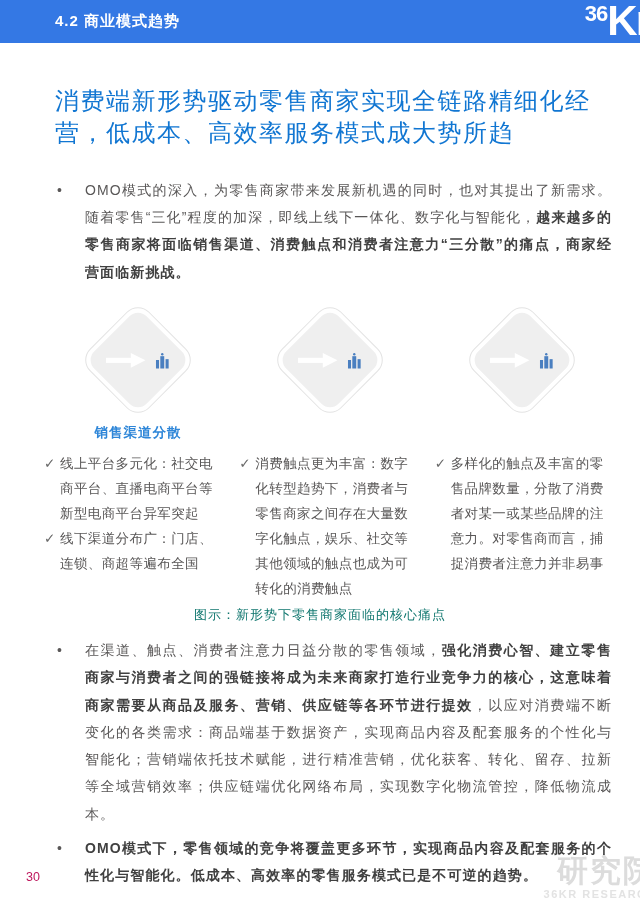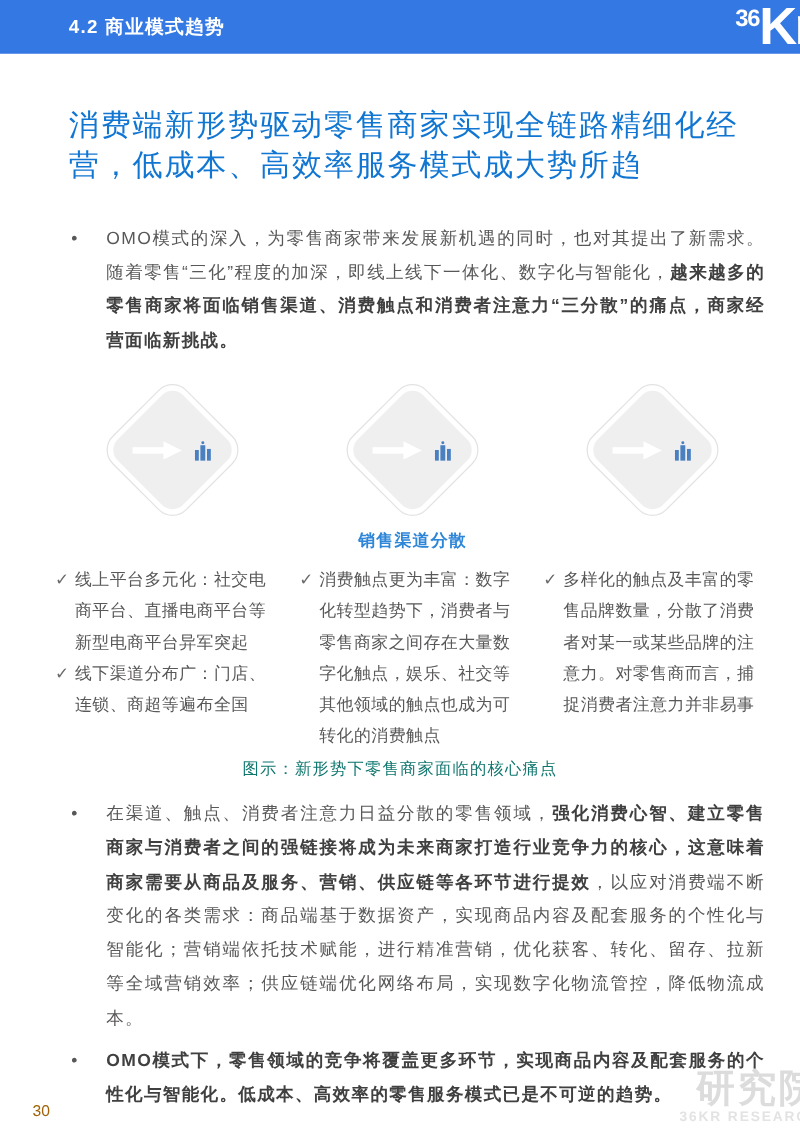--- a/index.html
+++ b/index.html
@@ -20,21 +20,21 @@
   }
   .header-section {
     color: #ffffff; font-weight: bold; font-size: 15px;
     margin-left: 55px; letter-spacing: 1px;
   }
   .logo {
     position: absolute; right: -10px; top: 0px;
     color: #ffffff; font-weight: 800; white-space: nowrap;
     line-height: 1; z-index: 5;
   }
-  .logo .logo-36 { font-size: 19px; vertical-align: 14px; letter-spacing: -1px; }
+  .logo .logo-36 { font-size: 22px; vertical-align: 14px; letter-spacing: -1px; }
   .logo .logo-kr { font-size: 42px; letter-spacing: -2px; }
   
   .title {
     margin: 42px 30px 0 55px;
     width: 548px;
     color: #1176d2;
     font-size: 24px; font-weight: normal;
     line-height: 1.35; letter-spacing: 1.5px;
   }
   
@@ -76,21 +76,21 @@
     background: #efefef;
     display: flex; align-items: center; justify-content: center;
   }
   .diamond-content {
     transform: rotate(-45deg);
     display: flex; align-items: center; gap: 4px;
   }
   
   .col-headers {
     margin-top: 2px;
-    display: grid; grid-template-columns: 1fr;
+    display: grid; grid-template-columns: 1fr 1fr 1fr;
     margin-left: 42px; margin-right: 22px;
     text-align: center;
   }
   .col-header {
     color: #2e86d8; font-weight: bold; font-size: 13.5px; letter-spacing: 1px;
   }
   .col-lists {
     margin-top: 9px;
     display: grid; grid-template-columns: 1fr 1fr 1fr;
     column-gap: 14px;
@@ -107,22 +107,22 @@
   }
   .check-item .ctext { flex: 1; }
   
   .caption {
     margin-top: 5px;
     text-align: center;
     color: #0f766e; font-size: 13px; letter-spacing: 1px;
   }
   
   .page-number {
-    position: absolute; left: 26px; bottom: 10px;
-    color: #a16207; font-size: 12.5px;
+    position: absolute; left: 26px; bottom: 22px;
+    color: #be185d; font-size: 12.5px;
   }
   .watermark {
     position: absolute; right: -16px; bottom: 6px;
     text-align: right; z-index: 1; line-height: 1.1;
   }
   .watermark-cn {
     color: #dcdcdc; font-size: 31px; font-weight: bold; letter-spacing: 2px;
   }
   .watermark-en {
     color: #e3e3e3; font-size: 11px; font-weight: bold; letter-spacing: 1.5px;

